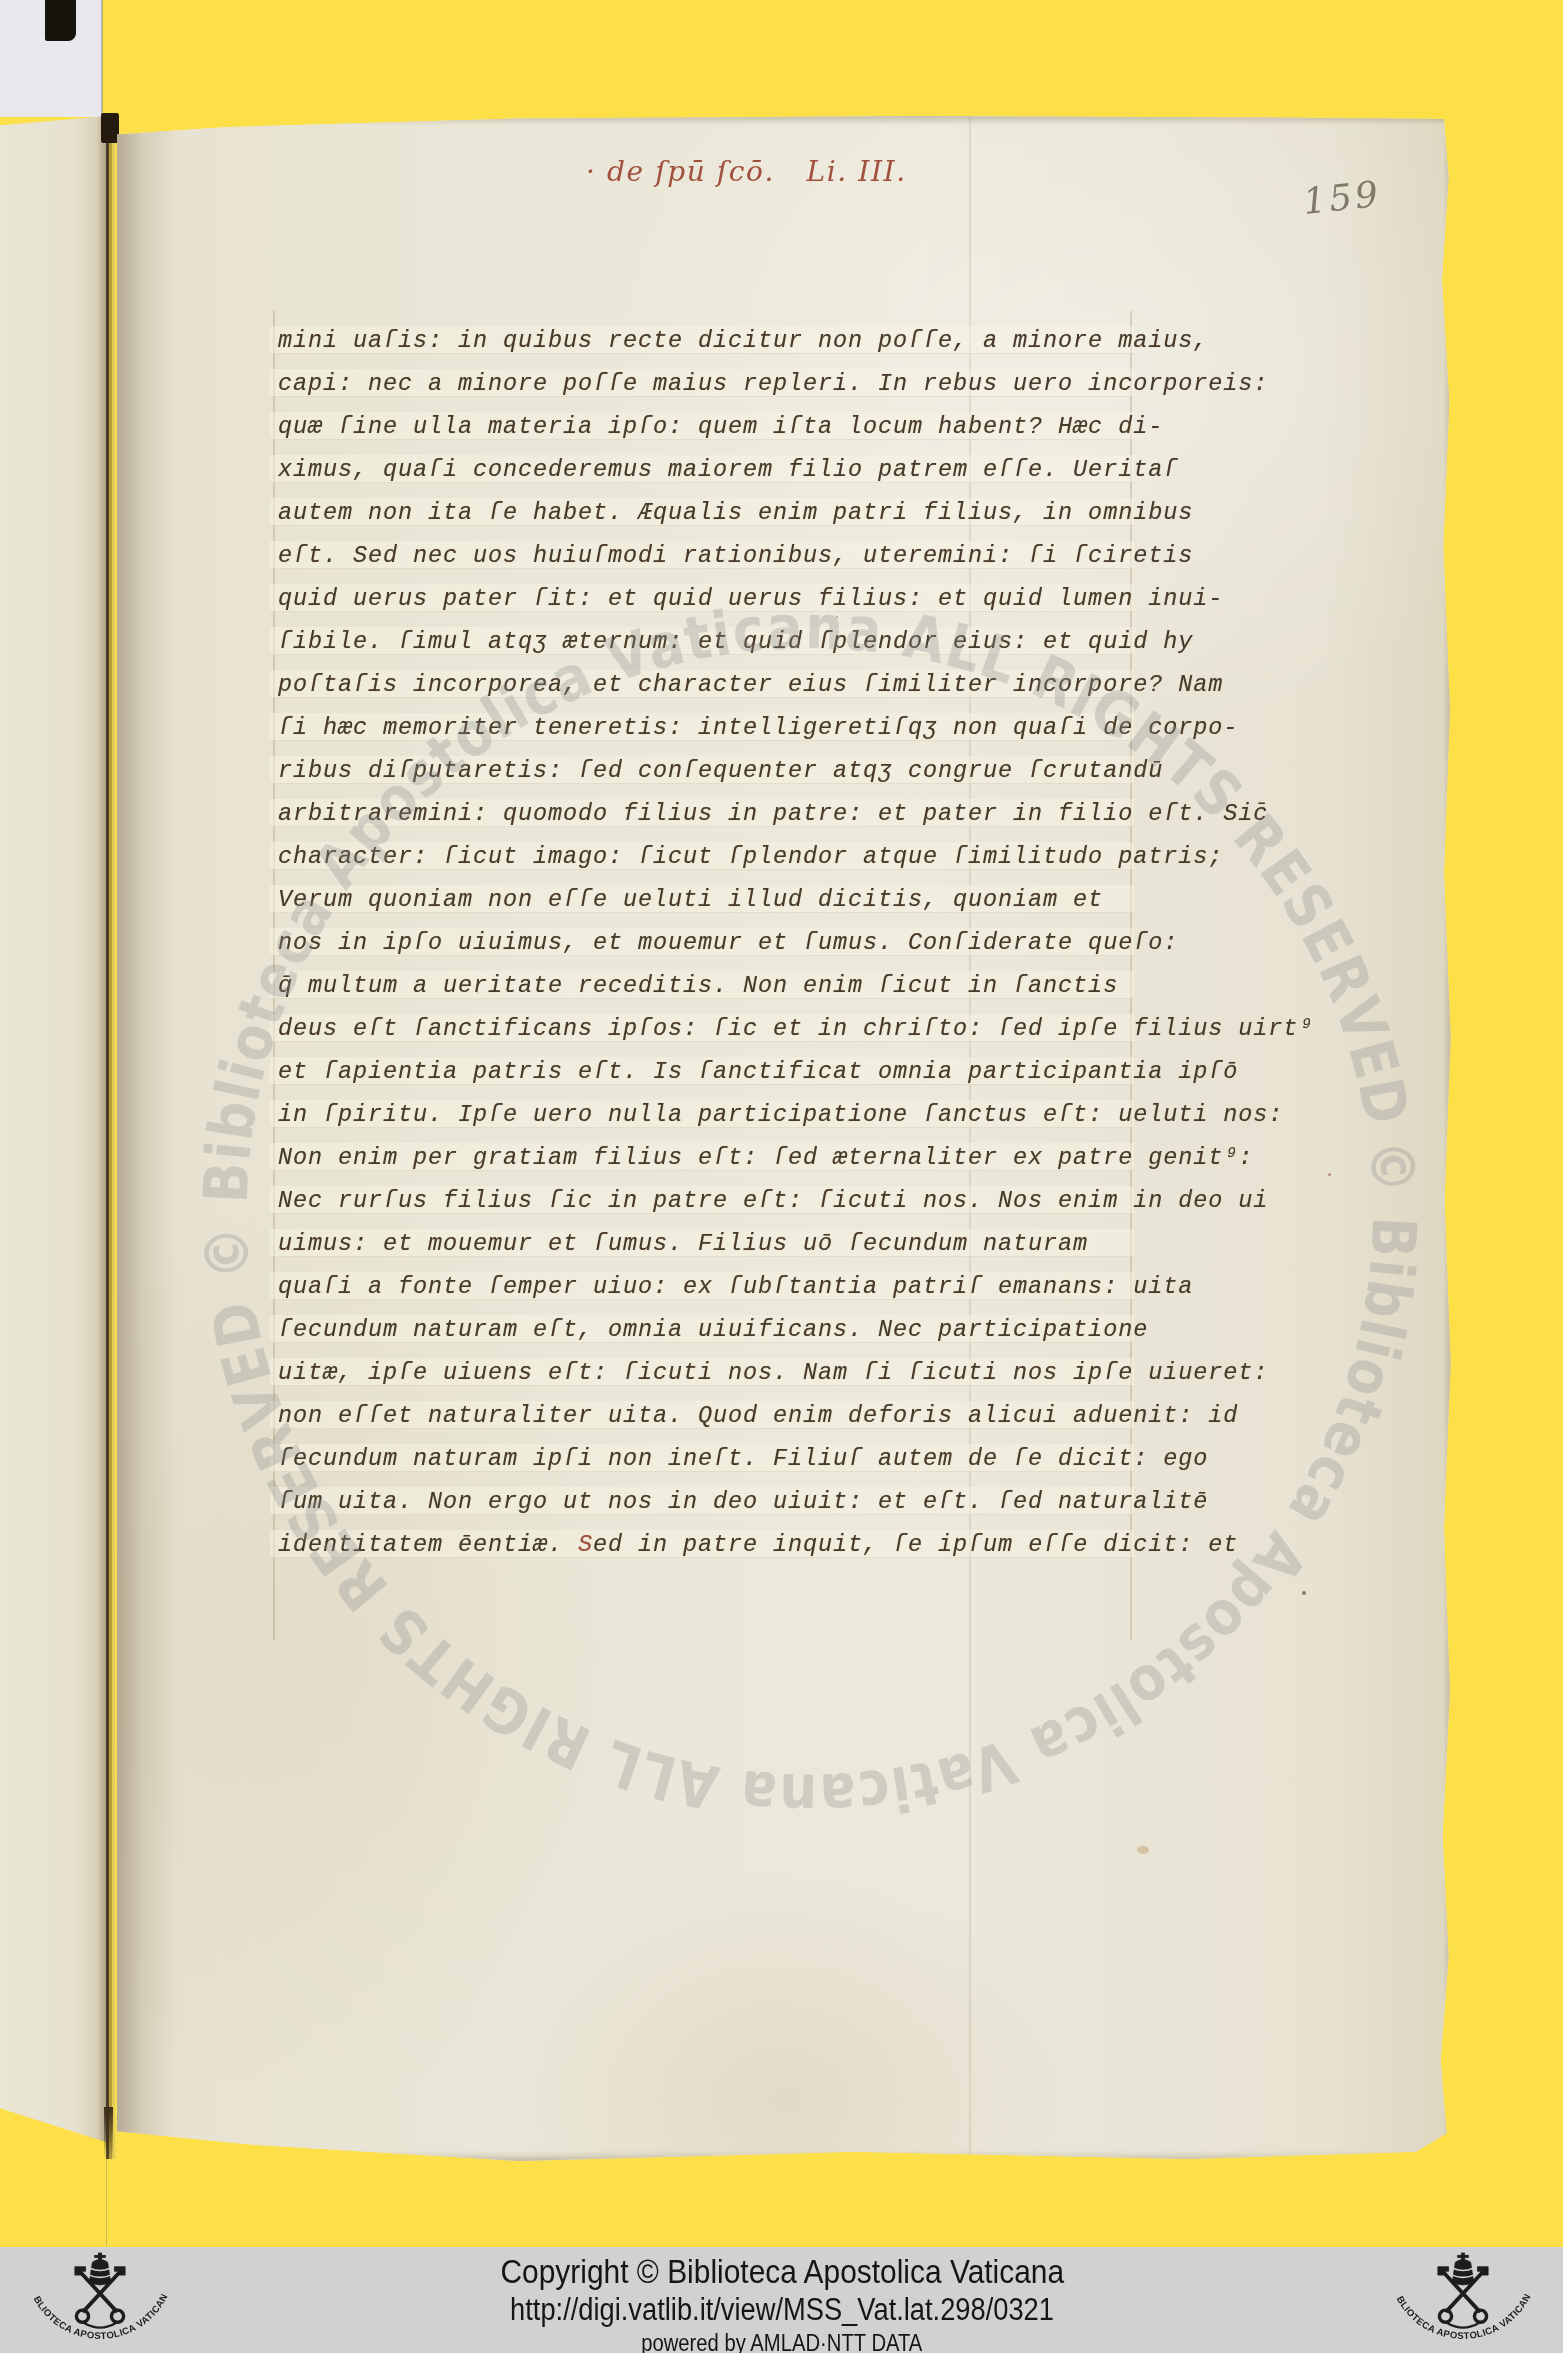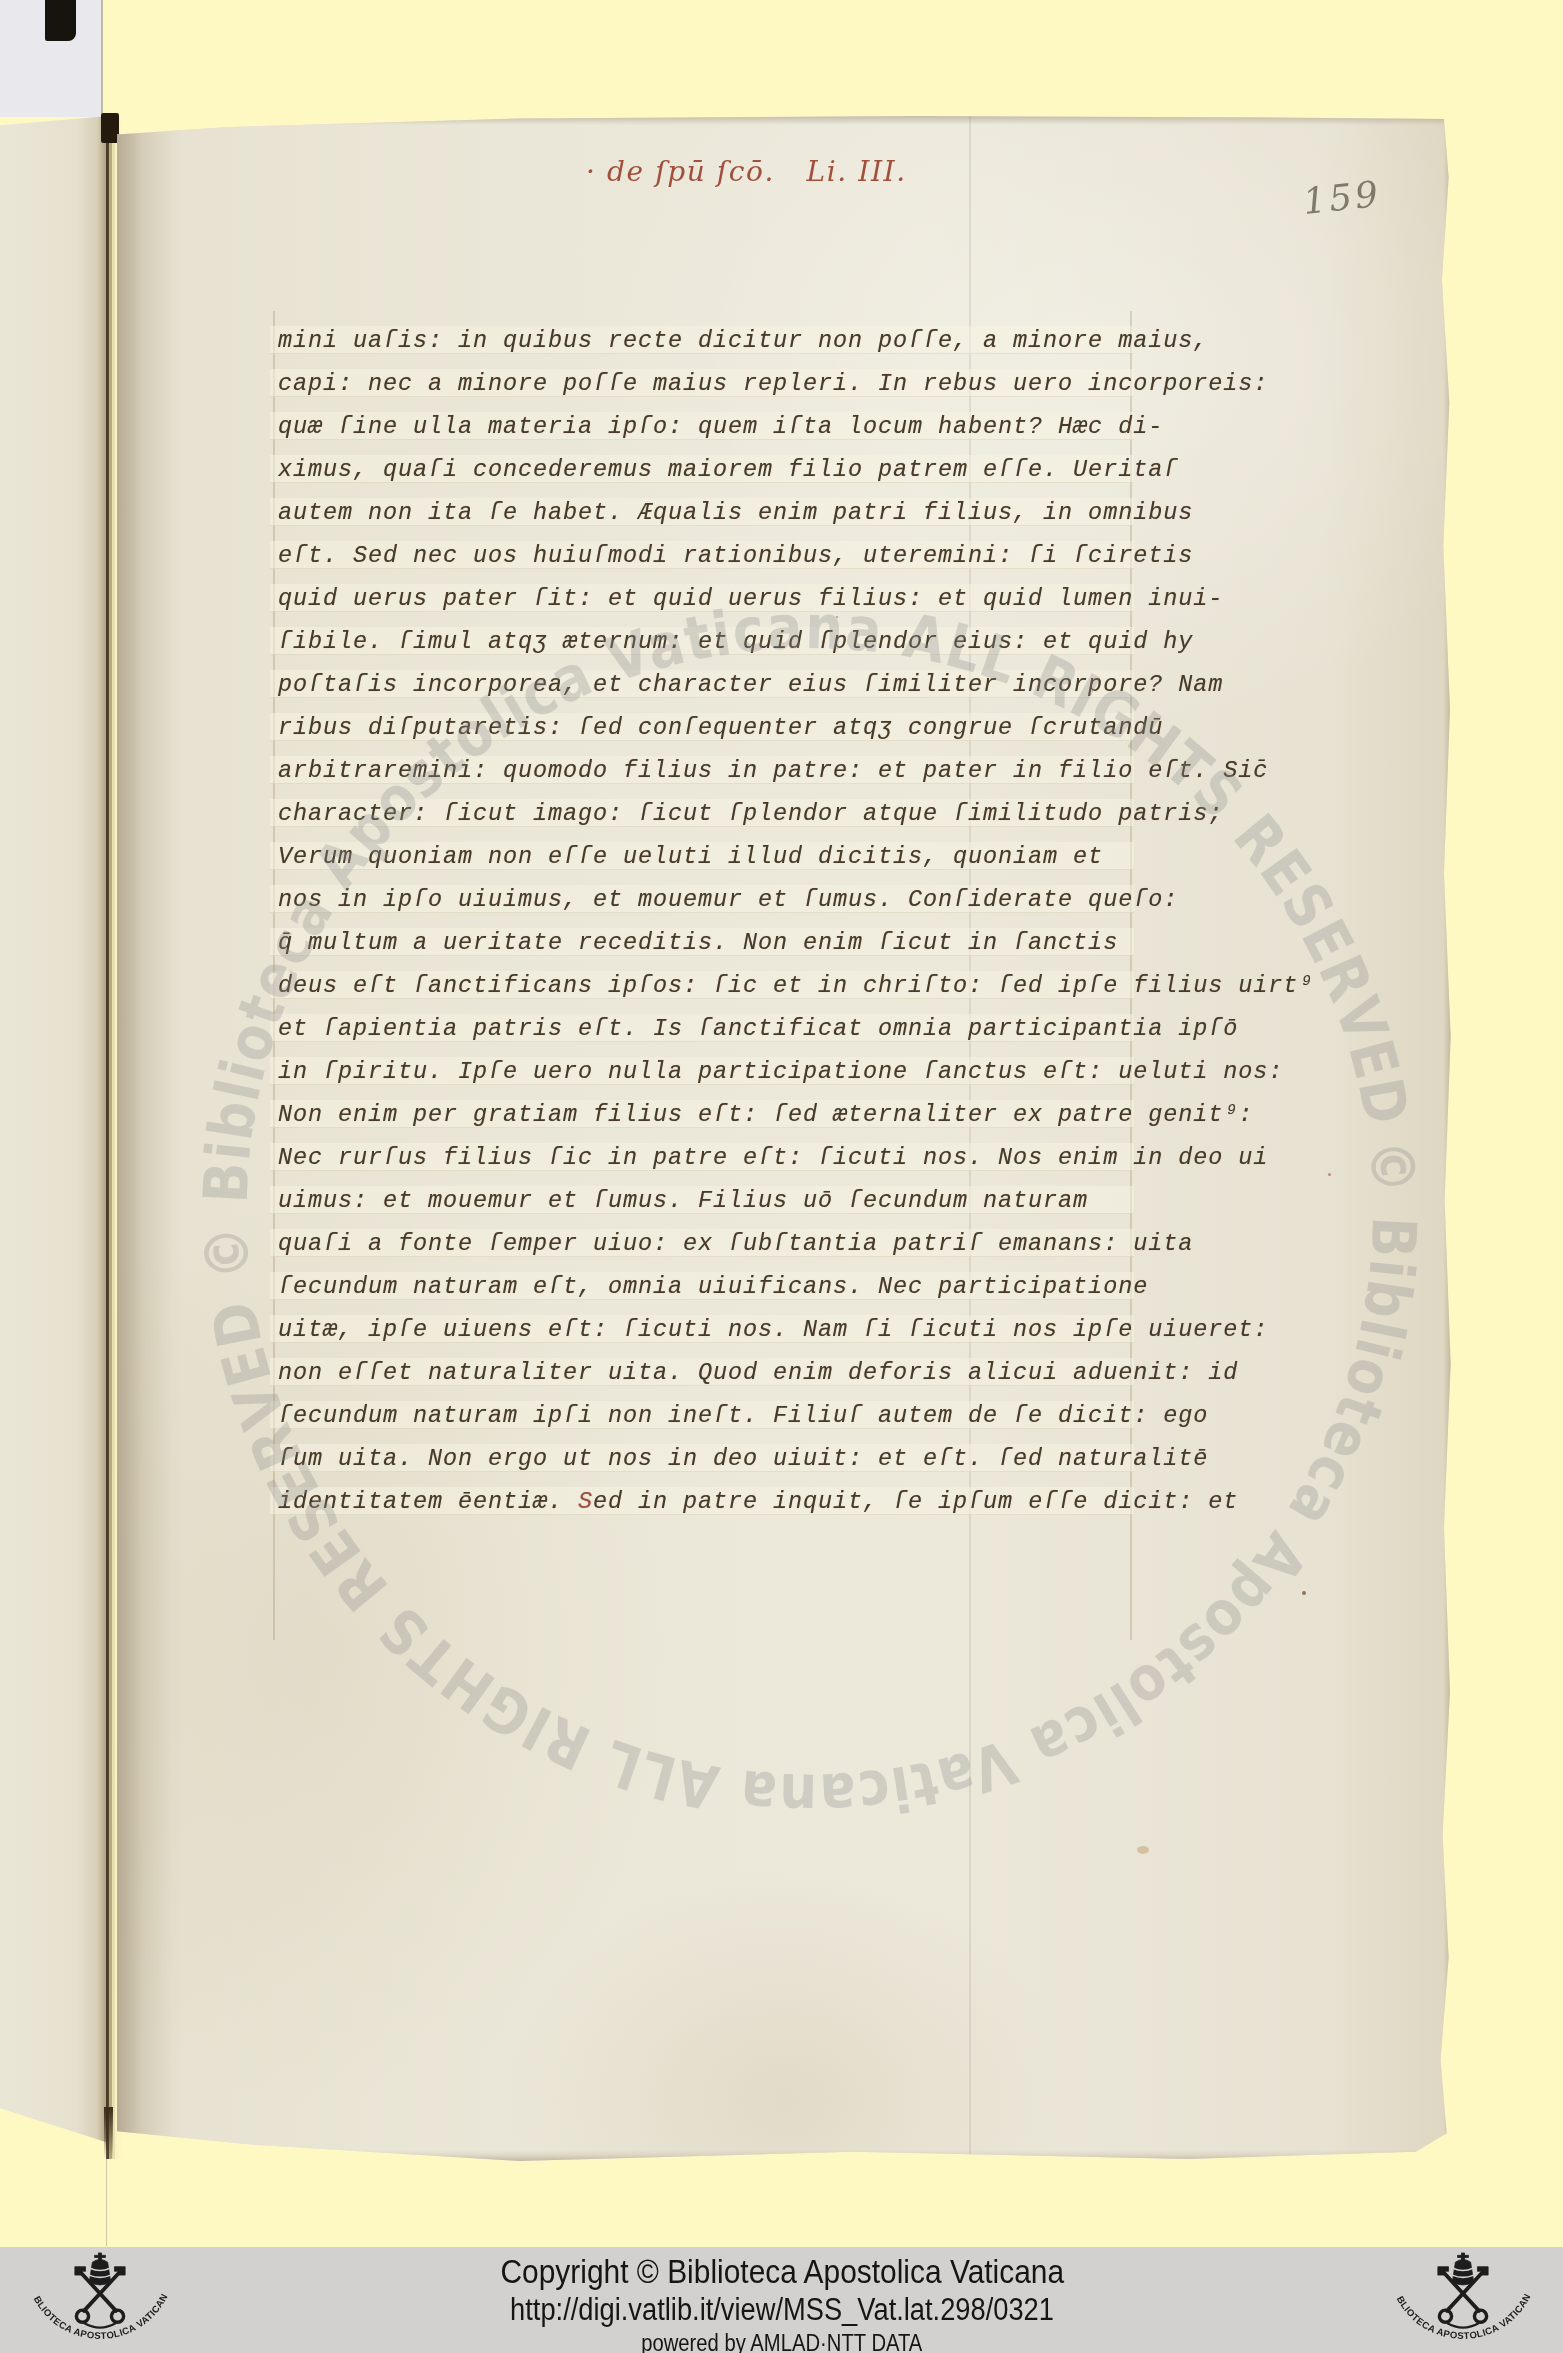--- a/index.html
+++ b/index.html
@@ -1,17 +1,17 @@
 <!DOCTYPE html>
 <html style="--rubric: #a0503c; --ink: #483a28; --wm: #8e8e8e;font-size:12.5px"><head>
 <meta charset="utf-8">
 <style>
   html,body{margin:0;padding:0;background:#f2f1f5;}
   #root{position:relative;width:1564px;height:2354px;overflow:hidden;
-        background:#fef9c3;font-family:"Liberation Sans",sans-serif;}
+        background:#fde047;font-family:"Liberation Sans",sans-serif;}
 
   
   .top-band-left{position:absolute;left:0;top:0;width:102px;height:117px;background:#e9e8ec;}
   .top-seam{position:absolute;left:101px;top:0;width:1.6px;height:117px;background:rgba(130,130,142,0.5);}
   .corner-mark{position:absolute;left:45px;top:0;width:31px;height:41px;background:#17130d;
                border-radius:0 0 7.8px 2.3px;}
 
   
   .facing{position:absolute;left:0;top:116px;width:108px;height:2035px;
           background:linear-gradient(90deg,#eae6d6 0%,#e6e1cf 70%,#d8d0b6 90%,#a8997a 100%);
@@ -124,20 +124,21 @@
   <div class="msblock">
       <div class="ms-line"><span class="t"><span>mini uaſis: in quibus recte dicitur non poſſe, a minore maius,</span></span></div>
       <div class="ms-line"><span class="t"><span>capi: nec a minore poſſe maius repleri. In rebus uero incorporeis:</span></span></div>
       <div class="ms-line"><span class="t"><span>quæ ſine ulla materia ipſo: quem iſta locum habent? Hæc di-</span></span></div>
       <div class="ms-line"><span class="t"><span>ximus, quaſi concederemus maiorem filio patrem eſſe. Ueritaſ</span></span></div>
       <div class="ms-line"><span class="t"><span>autem non ita ſe habet.  Æqualis enim patri filius, in omnibus</span></span></div>
       <div class="ms-line"><span class="t"><span>eſt. Sed nec uos huiuſmodi rationibus, uteremini: ſi ſciretis</span></span></div>
       <div class="ms-line"><span class="t"><span>quid uerus pater ſit: et quid uerus filius: et quid lumen inui-</span></span></div>
       <div class="ms-line"><span class="t"><span>ſibile. ſimul atqʒ æternum: et quid ſplendor eius: et quid hy</span></span></div>
       <div class="ms-line"><span class="t"><span>poſtaſis incorporea, et character eius ſimiliter incorpore? Nam</span></span></div>
+      <div class="ms-line"><span class="t"><span>ſi hæc memoriter teneretis: intelligeretiſqʒ non quaſi de corpo-</span></span></div>
       <div class="ms-line"><span class="t"><span>ribus diſputaretis: ſed conſequenter atqʒ congrue ſcrutandū</span></span></div>
       <div class="ms-line"><span class="t"><span>arbitraremini: quomodo filius in patre: et pater in filio eſt. Sic̄</span></span></div>
       <div class="ms-line"><span class="t"><span>character: ſicut imago: ſicut ſplendor atque ſimilitudo patris;</span></span></div>
       <div class="ms-line"><span class="t"><span>Verum quoniam non eſſe ueluti illud dicitis, quoniam et</span></span></div>
       <div class="ms-line"><span class="t"><span>nos in ipſo uiuimus, et mouemur et ſumus. Conſiderate queſo:</span></span></div>
       <div class="ms-line"><span class="t"><span>q̄ multum a ueritate receditis.  Non enim ſicut in ſanctis</span></span></div>
       <div class="ms-line"><span class="t"><span>deus eſt ſanctificans ipſos: ſic et in chriſto: ſed ipſe filius uirt⁹</span></span></div>
       <div class="ms-line"><span class="t"><span>et ſapientia patris eſt. Is ſanctificat omnia participantia ipſō</span></span></div>
       <div class="ms-line"><span class="t"><span>in ſpiritu. Ipſe uero nulla participatione ſanctus eſt: ueluti nos:</span></span></div>
       <div class="ms-line"><span class="t"><span>Non enim per gratiam filius eſt: ſed æternaliter ex patre genit⁹:</span></span></div>

